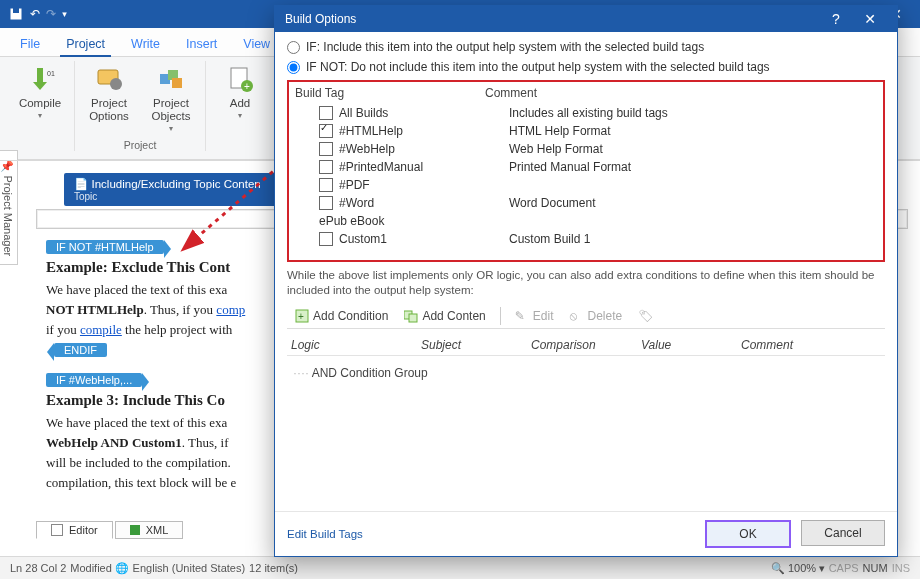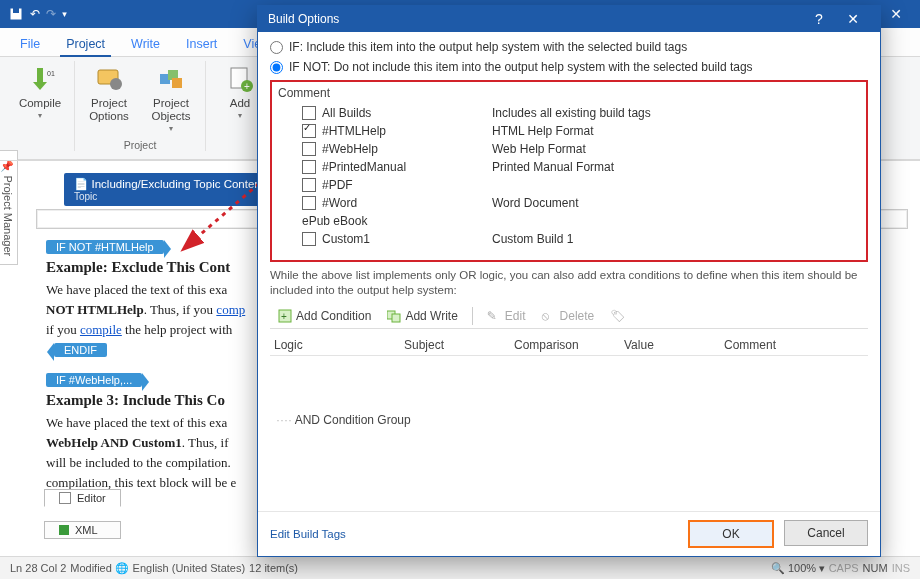--- a/index.html
+++ b/index.html
@@ -143,38 +143,38 @@
     position:relative;
   }
   .tag::after{ content:""; position:absolute; right:-7px; top:0; bottom:0; width:0; height:0;
     border-top:9px solid transparent; border-bottom:9px solid transparent; border-left:7px solid #3a94d6;}
   .tag.end::before{ content:""; position:absolute; left:-7px; top:0; bottom:0;
     border-top:9px solid transparent; border-bottom:9px solid transparent; border-right:7px solid #3a94d6;}
   .tag.end::after{display:none;}
   .h2line { font-weight:bold; font-size:15px; margin:4px 0 6px; }
   .clip p { margin:4px 0; }
   .link { color:#1155cc; text-decoration:underline; }
-  .bottom-tabs { position:absolute; left:44px; bottom:2px; display:flex; gap:14px;flex-direction:column;}
+  .bottom-tabs { position:absolute; left:36px; bottom:2px; display:flex; gap:2px;}
   .bottom-tab { border:1px solid #bbb; background:#fcfcfc; padding:2px 14px; font-size:11px; display:flex; gap:6px; align-items:center;}
   .bottom-tab.active { background:#fff; border-bottom-color:#fff;}
   .bottom-tab .sw { width:10px; height:10px; display:inline-block;}
 
   
   .statusbar {
     position:absolute; left:0; right:0; bottom:0;
     height:22px; background:#f3f3f3; border-top:1px solid #d9d9d9;
     display:flex; align-items:center; gap:4px; padding:0 10px;
     font-size:11px; color:#555;
   }
   .statusbar .grow{flex:1;}
   .dim{color:#aaa;}
 
   
   .dialog {
-    position:absolute; left:257px; top:5px;
+    position:absolute; left:274px; top:5px;
     width:622px; height:550px;
     background:#fff; border:1px solid #1e5aa8;
     box-shadow: 0 8px 24px rgba(0,0,0,.35);
     display:flex; flex-direction:column;justify-content:flex-end;
   }
   .dlg-title { background:#1e5aa8; color:#fff;
     height:26px; display:flex; align-items:center; padding:0 10px;}
   .dlg-title .sp{flex:1;}
   .dlg-title .dctrl{ width:34px; text-align:center; font-size:14px;}
   .dlg-body { flex:1; padding:8px 12px 6px 12px; display:flex; flex-direction:column; gap:6px; overflow:hidden;}
@@ -197,34 +197,34 @@
   .cb.ck::after{ content:"✓"; font-size:10px; position:absolute; left:0; top:-3px; color:#222;}
 
   .hint { font-size:11.5px; color:#555; line-height:1.3; }
 
   .cond-toolbar { display:flex; align-items:center; gap:4px; padding:3px 2px; border-bottom:1px solid #ddd;}
   .tbtn { display:flex; align-items:center; gap:4px; padding:2px 6px; font-size:12px; color:#444;}
   .tbtn.dim{ color:#aaa;}
   .sep { width:1px; height:18px; background:#ccc; margin:0 4px;}
   .sqicon{ width:14px; height:14px; display:inline-block;}
 
-  .cond-head { display:flex; font-size:12px; color:#444; padding:3px 4px; border-bottom:1px solid #e3e3e3;}
+  .cond-head { display:flex; font-size:12px; color:#444; padding:3px 4px; border-bottom:1px solid #e3e3e3;font-style:italic;}
   .cond-head span:nth-child(1){width:130px;}
   .cond-head span:nth-child(2){width:110px;}
   .cond-head span:nth-child(3){width:110px;}
   .cond-head span:nth-child(4){width:100px;}
   .cond-head span:nth-child(5){flex:1;}
-  .cond-body { flex:1; padding:4px 6px; font-size:12px; color:#444;margin-top:47px;}
+  .cond-body { flex:1; padding:4px 6px; font-size:12px; color:#444;}
   .cond-body .node::before{ content:"···· "; color:#bbb;}
 
   .dlg-foot { display:flex; justify-content:space-between; align-items:center; padding:8px 12px; border-top:1px solid #e6e6e6;}
   .linklabel { color:#1e5aa8; font-size:11.5px;}
   .dlgbtns { display:flex; gap:10px;}
   .btn { width:82px; height:24px; border:1px solid #adadad; background:#e9e9e9; font-size:12px; display:flex; align-items:center; justify-content:center;}
-  .btn.primary { border:2px solid #f97316; background:#eaf1fa;}
+  .btn.primary { border:2px solid #8b5cf6; background:#eaf1fa;}
 
   
   .arrow-canvas { position:absolute; left:0; top:0; width:920px; height:579px; pointer-events:none; }
 
   
   svg { display:block; }
 </style>
 </head>
 <body>
 
@@ -412,20 +412,21 @@
       <input type="radio" name="mode" style="">
       <span>IF: Include this item into the output help system with the selected build tags</span>
     </label>
     <label class="radio-row">
       <input type="radio" name="mode" checked="" style="">
       <span>IF NOT: Do not include this item into the output help system with the selected build tags</span>
     </label>
 
     <div class="redbox">
       <div class="bt-head">
+        <div class="c1">Build Tag</div>
         <div class="c2">Comment</div>
       </div>
       <div class="bt-body" id="bt-body">
           <div class="bt-row">
             <div class="c1">
               <span class="cb"></span>
               <span>All Builds</span>
             </div>
             <div class="c2">Includes all existing build tags</div>
           </div>
@@ -488,21 +489,21 @@
           </span>
         <span>Add Condition</span>
       </div>
       <div class="tbtn">
         <span class="sqicon">
             <svg width="14" height="14">
               <rect x="0" y="2" width="8" height="8" fill="#d8f0c8" stroke="#6db33f"></rect>
               <rect x="5" y="5" width="8" height="8" fill="#d8f0c8" stroke="#6db33f"></rect>
             </svg>
           </span>
-        <span>Add Write</span>
+        <span>Add Conten</span>
       </div>
       <span class="sep"></span>
       <div class="tbtn dim">
         <span class="sqicon">✎</span>
         <span>Edit</span>
       </div>
       <div class="tbtn dim">
         <span class="sqicon">⦸</span>
         <span>Delete</span>
       </div>

